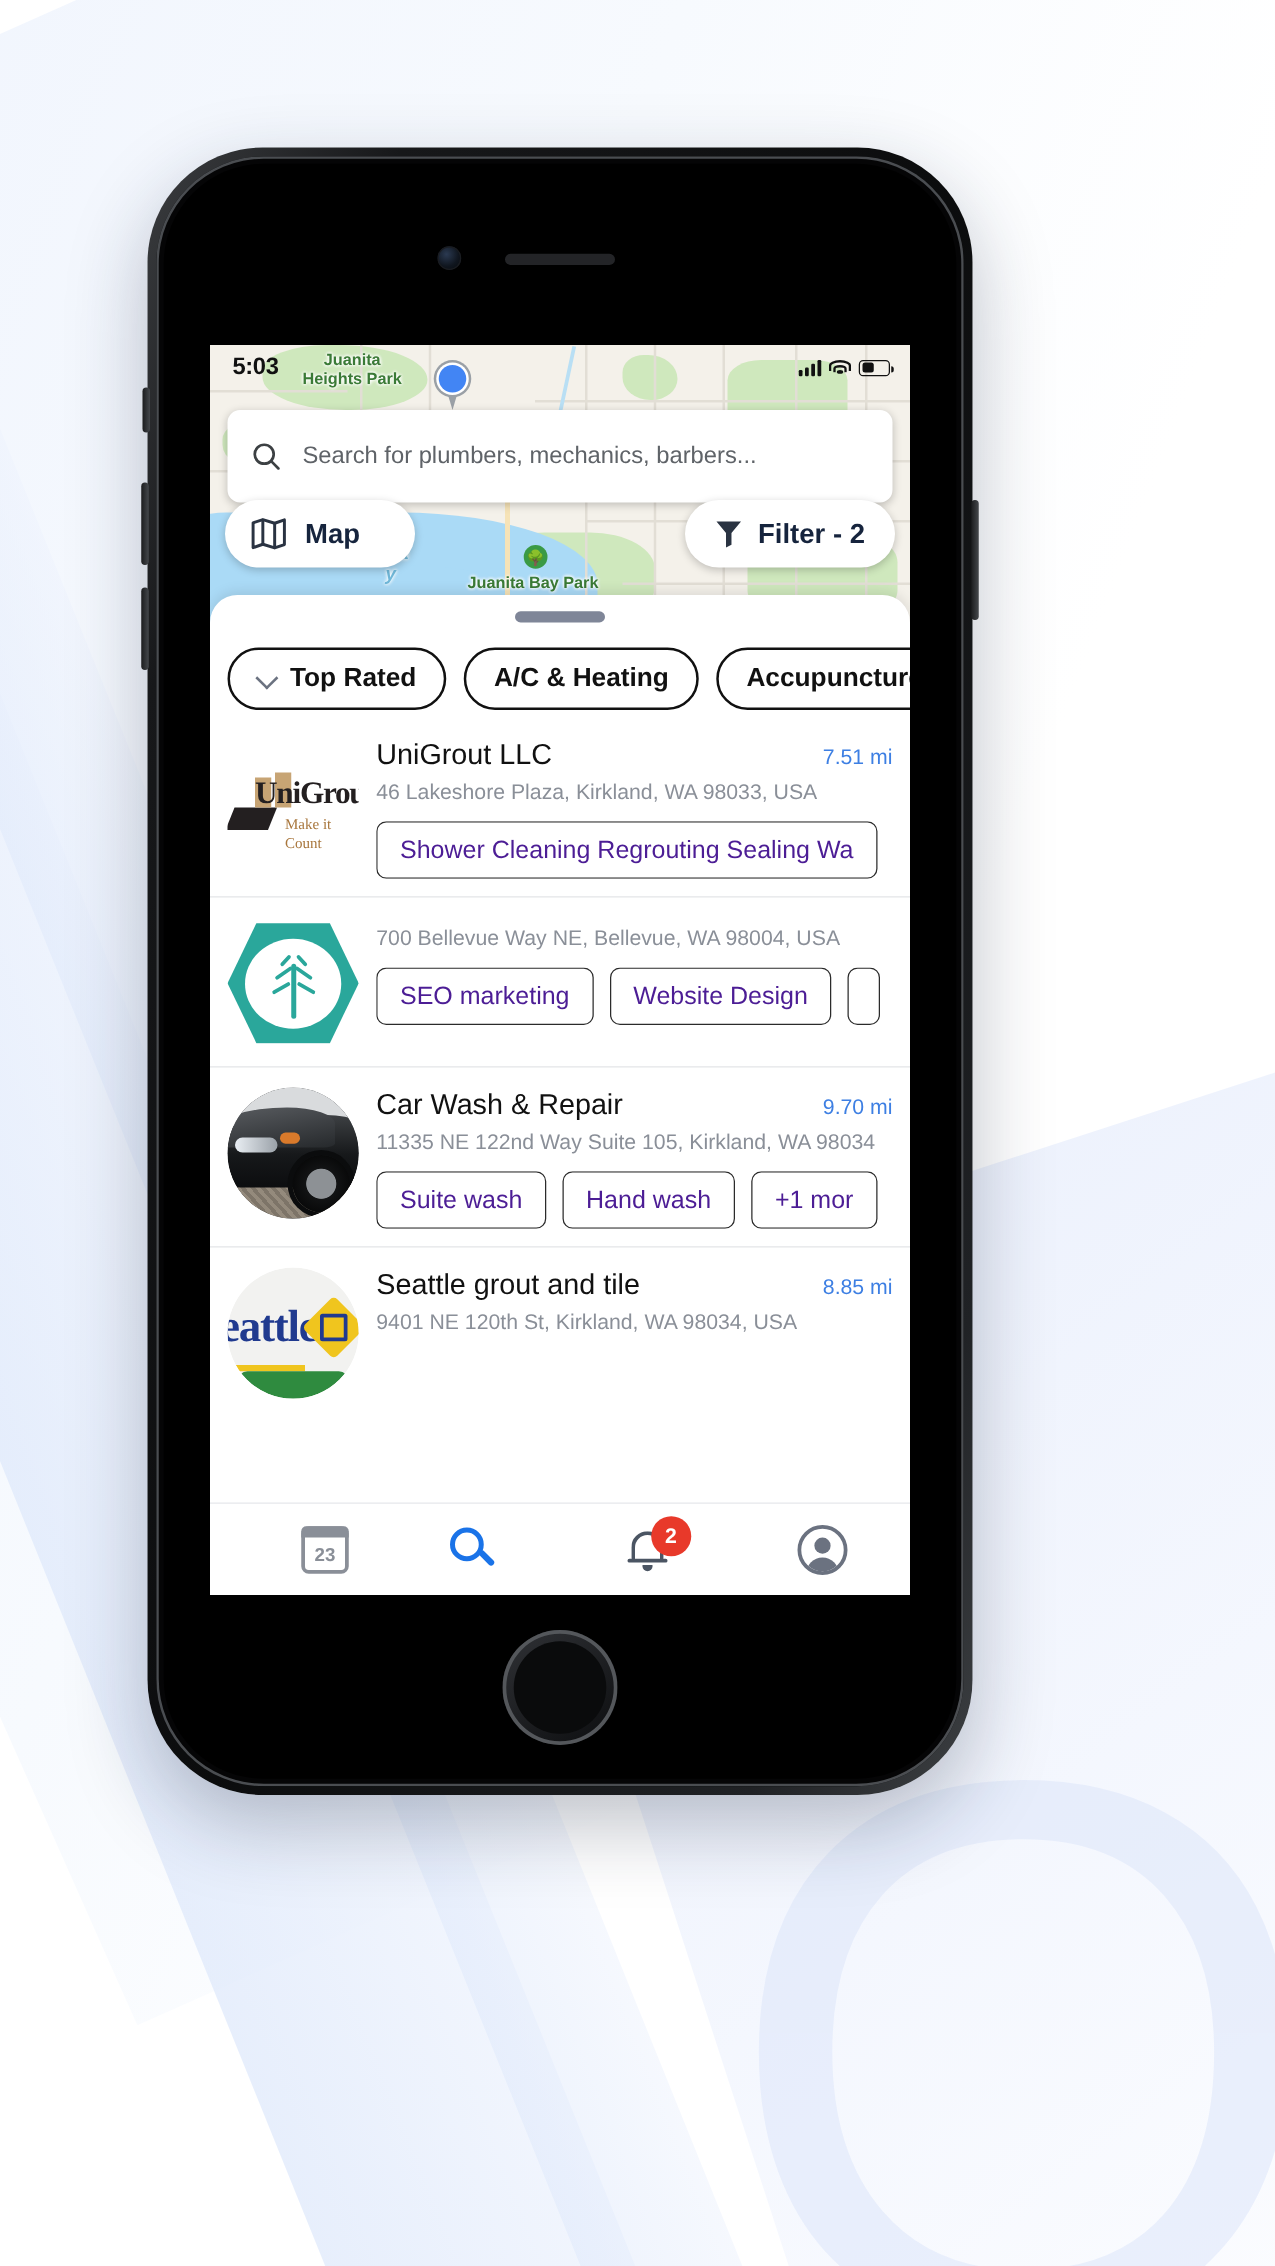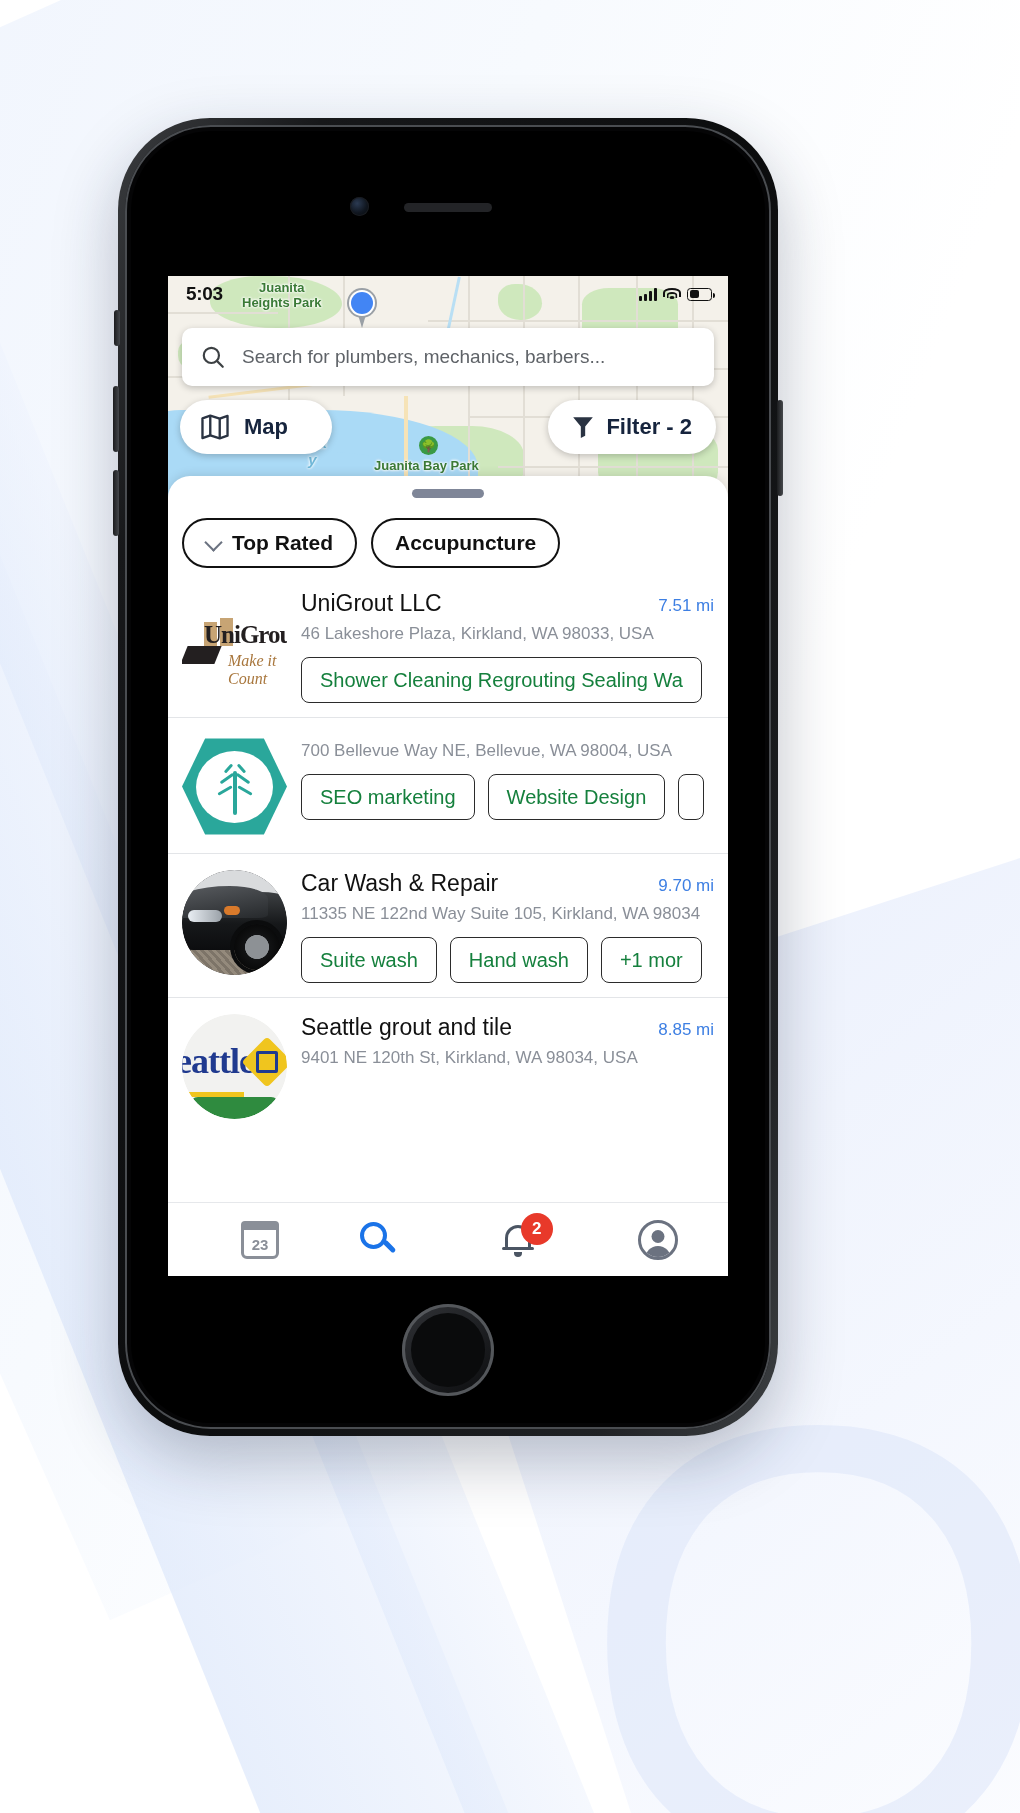--- a/index.html
+++ b/index.html
@@ -170,21 +170,21 @@
   .wifi span:nth-child(1){ width:18px;height:9px; top:0; }
   .wifi span:nth-child(2){ width:11px;height:6px; top:4px; }
   .wifi span:nth-child(3){ width:5px;height:3px; top:8px; border-radius:50%;
     background:#111; border:none; }
   .batt{ width:25px;height:13px;border:1.6px solid #111;border-radius:3.5px;position:relative; }
   .batt::after{content:"";position:absolute;right:-4px;top:4px;width:2px;height:5px;background:#111;border-radius:0 2px 2px 0;}
   .batt i{position:absolute;left:1.5px;top:1.5px;bottom:1.5px;width:9px;background:#111;border-radius:2px;display:block;}
 
   
   .searchbar{
-    position:absolute; left:14px; top:52px; width:532px; height:58px;
+    position:absolute; left:14px; top:52px; width:532px; height:74px;
     background:#fff; border-radius:10px; z-index:5;
     box-shadow:0 2px 7px rgba(0,0,0,.22);
     display:flex; align-items:center; padding:0 18px;
   }
   .searchbar .s-icon{ width:26px;height:26px;margin-right:16px;flex:none; }
   .searchbar .s-text{ font-size:19px; color:#5f6368; }
 
   
   .mapchip{
     position:absolute; left:12px; top:124px; z-index:5;
@@ -248,32 +248,32 @@
   .biz-name{
     font-size:23px; color:#111; white-space:nowrap; overflow:hidden;
     text-overflow:ellipsis; flex:1;
   }
   .dist{ font-size:17px; color:#3d7fe3; flex:none; padding-right:14px; }
   .addr{ font-size:17px; color:#8a8f98; margin-top:6px; line-height:22px; }
   .tags{ display:flex; gap:13px; margin-top:12px; white-space:nowrap; overflow:hidden; }
   .tag{
     flex:none; height:46px; padding:0 18px; border:1.6px solid #2b2b2b;
     border-radius:8px; display:flex; align-items:center;
-    font-size:20px; color:#15803d;
+    font-size:20px; color:#4c1d95;
   }
 
   
   .logo-unigrout{ width:105px;height:70px;position:relative; }
   .logo-unigrout .txt{
     position:absolute;left:22px;top:13px;font-size:25px;font-weight:700;color:#231f20;
     font-family:"Liberation Serif",serif; letter-spacing:-1px;
   }
   .logo-unigrout .sub{
-    position:absolute;left:46px;top:44px;font-size:16px;color:#a8763c;
-    font-style:italic;font-family:"Liberation Serif",serif;
+    position:absolute;left:46px;top:44px;font-size:12px;color:#a8763c;
+    font-family:"Liberation Serif",serif;
   }
   .logo-unigrout .base{
     position:absolute;left:2px;top:38px;width:34px;height:18px;background:#231f20;
     transform:skewX(-22deg);
   }
   .logo-unigrout .tanbox{
     position:absolute;top:14px;width:13px;height:24px;background:#c7a474;
   }
 
   .logo-symph{
@@ -504,20 +504,23 @@
 
     <div class="sheet">
       <div class="grabber"></div>
 
       <div class="cats">
         <div class="cat">
           <span class="chev"></span>
           <span>Top Rated</span>
         </div>
         <div class="cat">
+          <span>A/C &amp; Heating</span>
+        </div>
+        <div class="cat">
           <span>Accupuncture</span>
         </div>
       </div>
 
       <div class="list">
 
         <div class="row first">
           <div class="thumb">
             <div class="logo-unigrout">
               <div class="base"></div>

